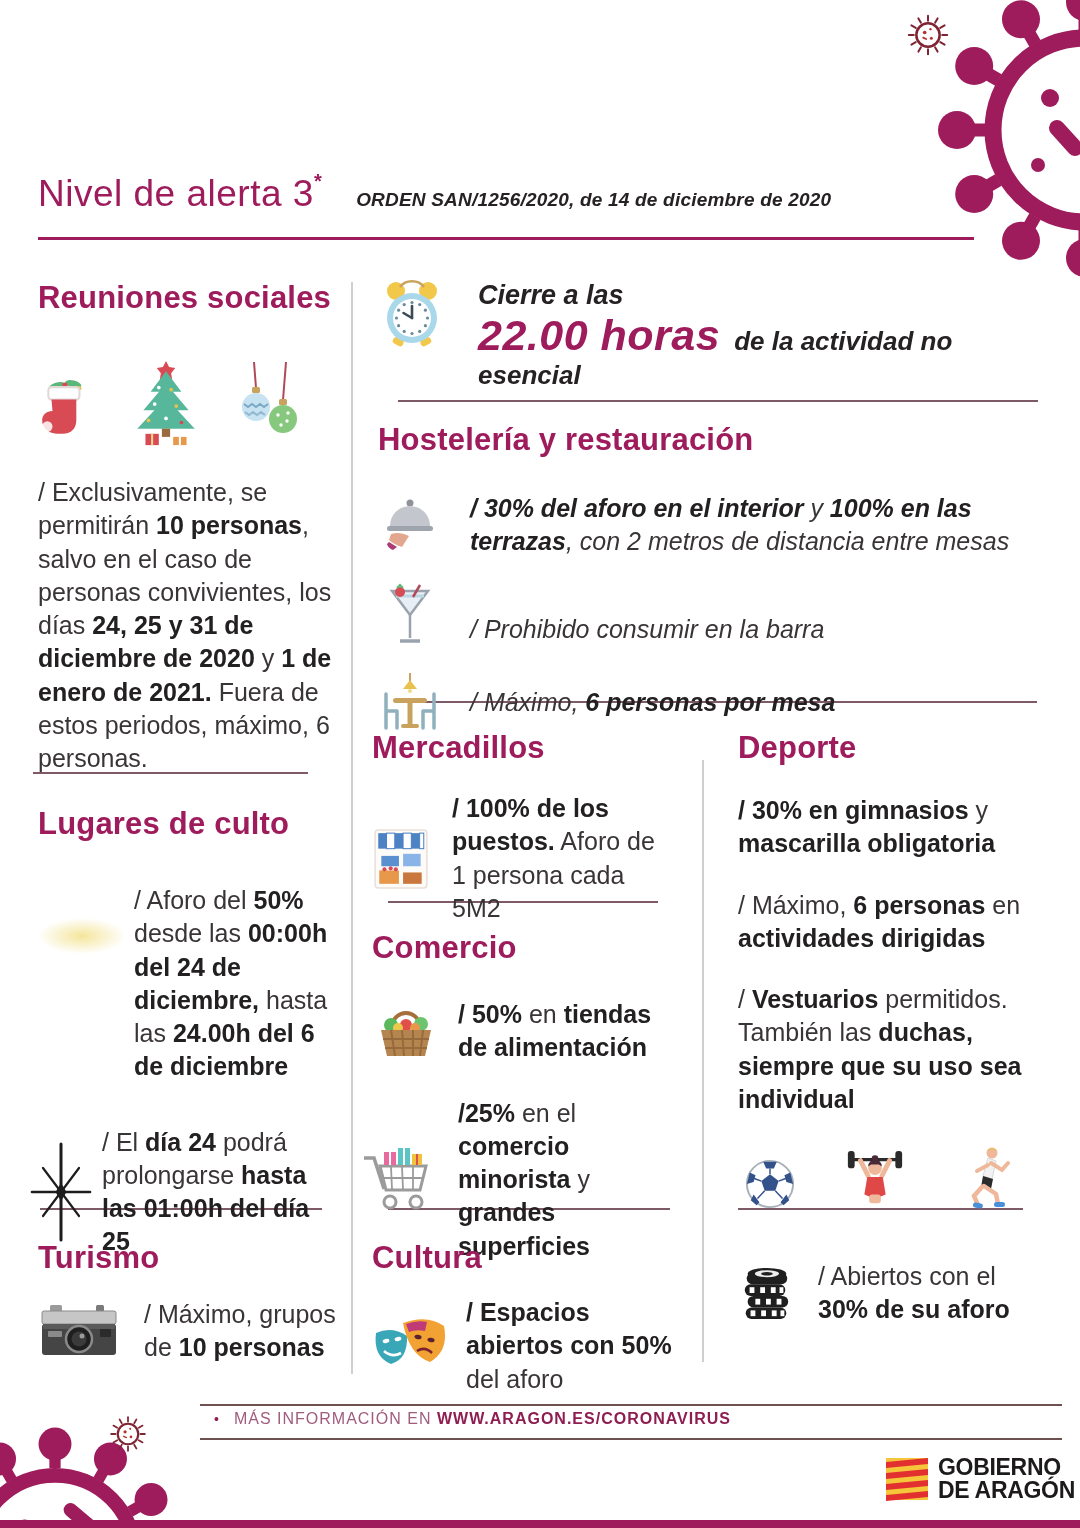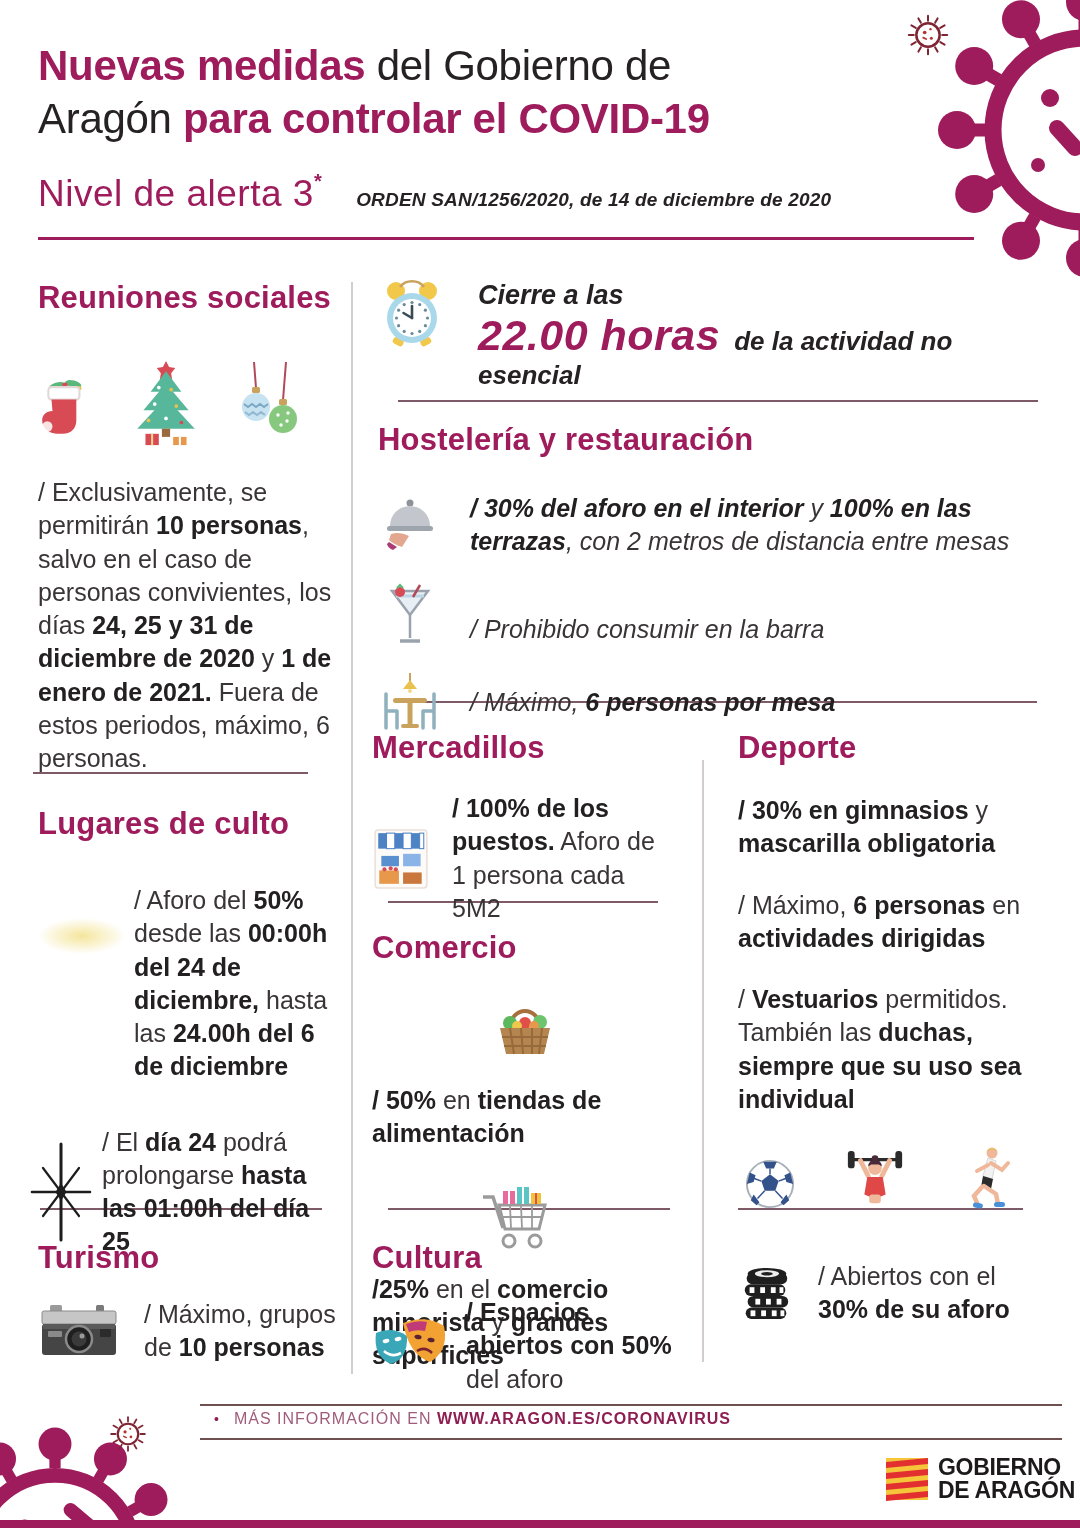--- a/index.html
+++ b/index.html
@@ -46,21 +46,21 @@
   #sec-hosteleria{ left:378px; top:422px; width:662px; }
   #sec-hosteleria .item{ margin-top:24px; gap:28px;font-style:italic; }
   #sec-hosteleria .ic{ flex:0 0 64px; }
   #sec-hosteleria .item.first{ margin-top:34px; align-items:flex-start; }
 
   #sec-mercadillos{ left:372px; top:730px; width:302px; }
   #sec-mercadillos .item{ margin-top:26px; gap:22px; }
   #sec-mercadillos .ic{ flex:0 0 58px; }
 
   #sec-comercio{ left:372px; top:930px; width:306px; }
-  #sec-comercio .item{ margin-top:32px; gap:18px;flex-direction:column; }
+  #sec-comercio .item{ margin-top:32px; gap:18px; }
   #sec-comercio .ic{ flex:0 0 68px; }
 
   #sec-deporte{ left:738px; top:730px; width:304px; }
   #sec-deporte .txt{ margin-top:28px; }
   .sport-row{ display:flex; align-items:flex-end; gap:48px; margin-top:28px; margin-left:6px; }
 
   #sec-turismo{ left:38px; top:1240px; width:306px; }
   #sec-turismo .item{ margin-top:22px; gap:24px; }
   #sec-cultura{ left:372px; top:1240px; width:320px; }
   #sec-cultura .item{ margin-top:20px; gap:18px; }
@@ -175,24 +175,20 @@
   <svg style="position:absolute; left:903px; top:10px" width="50" height="50">
       <use href="#virus-small"></use>
     </svg>
   <svg style="position:absolute; left:-75px; top:1425px" width="260" height="260">
       <use href="#virus"></use>
     </svg>
   <svg style="position:absolute; left:106px; top:1412px" width="44" height="44">
       <use href="#virus-small"></use>
     </svg>
 
-  <div class="hero-title">
-    <span class="acc">Nuevas medidas</span><span class="blk"> del Gobierno de</span><br>
-    <span class="blk">Aragón </span><span class="acc">para controlar el COVID-19</span>
-  </div>
   <div class="alert-line">
     <span class="alert-text">Nivel de alerta 3</span><sup class="alert-sup">*</sup>
     <span class="order">ORDEN SAN/1256/2020, de 14 de diciembre de 2020</span>
   </div>
   <div class="hrule accent" style="left:38px; top:237px; width:936px;"></div>
 
   <div class="vrule" style="left:351px; top:282px; height:1092px;"></div>
   <div class="vrule" style="left:702px; top:760px; height:602px;"></div>
 
   <div class="hrule" style="left:398px; top:400px; width:640px;"></div>

